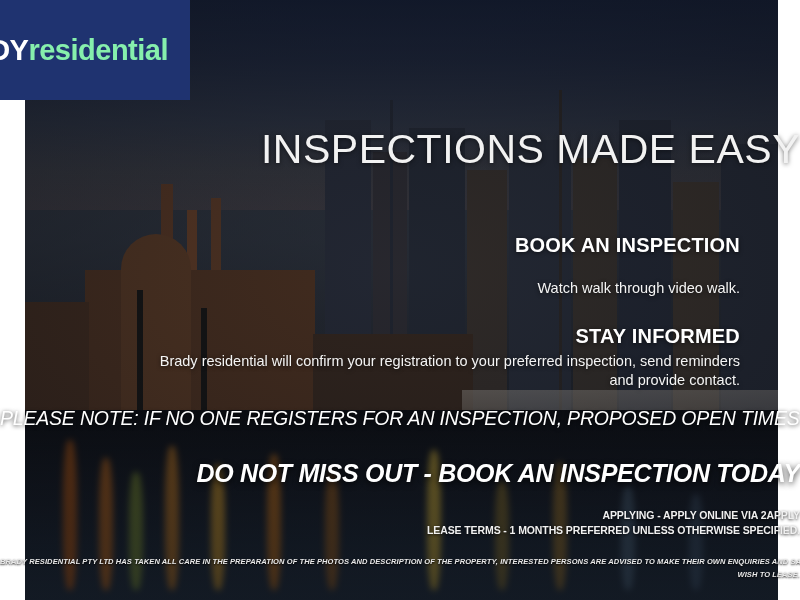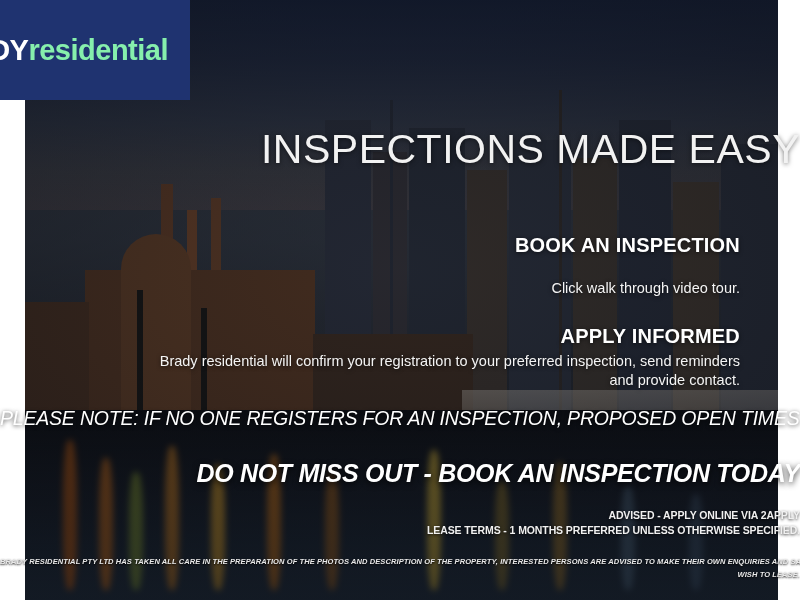--- a/index.html
+++ b/index.html
@@ -315,38 +315,38 @@
   <div class="overlay">
 
     <div class="headline">INSPECTIONS MADE EASY</div>
 
     <div class="sec-book">
       <div class="sect-title">BOOK AN INSPECTION</div>
     </div>
 
     <div class="sec-video">
       <div class="sect-body">
-        <span class="wide">Click walk  through video  tour.</span>
+        <span class="wide">Watch walk  through video  walk.</span>
       </div>
     </div>
 
     <div class="sec-inform">
-      <div class="sect-title">APPLY INFORMED</div>
+      <div class="sect-title">STAY INFORMED</div>
       <div class="sect-body">
         <span class="wide">Brady residential  will confirm  your registration  to your preferred inspection,  send reminders</span>
         <span class="wide">and provide  contact.</span>
       </div>
     </div>
 
     <div class="note">PLEASE NOTE:  IF NO ONE REGISTERS FOR AN INSPECTION, PROPOSED OPEN TIMES MAY NOT PROCEED</div>
 
     <div class="cta">DO NOT MISS OUT -  BOOK AN INSPECTION TODAY</div>
 
     <div class="terms">
-      <span class="wide">ADVISED - APPLY ONLINE VIA 2APPLY</span>
+      <span class="wide">APPLYING - APPLY ONLINE VIA 2APPLY</span>
       <span class="wide">LEASE TERMS -  1 MONTHS PREFERRED UNLESS OTHERWISE SPECIFIED.</span>
     </div>
 
     <div class="disclaimer">
       <span class="wide">BRADY RESIDENTIAL PTY LTD HAS TAKEN ALL CARE IN THE PREPARATION  OF THE PHOTOS  AND DESCRIPTION  OF THE PROPERTY,  INTERESTED  PERSONS ARE ADVISED TO MAKE THEIR OWN ENQUIRIES AND SATISFY THEMSELVES IN ALL RESPECTS OF THE PROPERTY THEY</span>
       <span class="wide">WISH TO LEASE.</span>
     </div>
 
   </div>
 </div>

